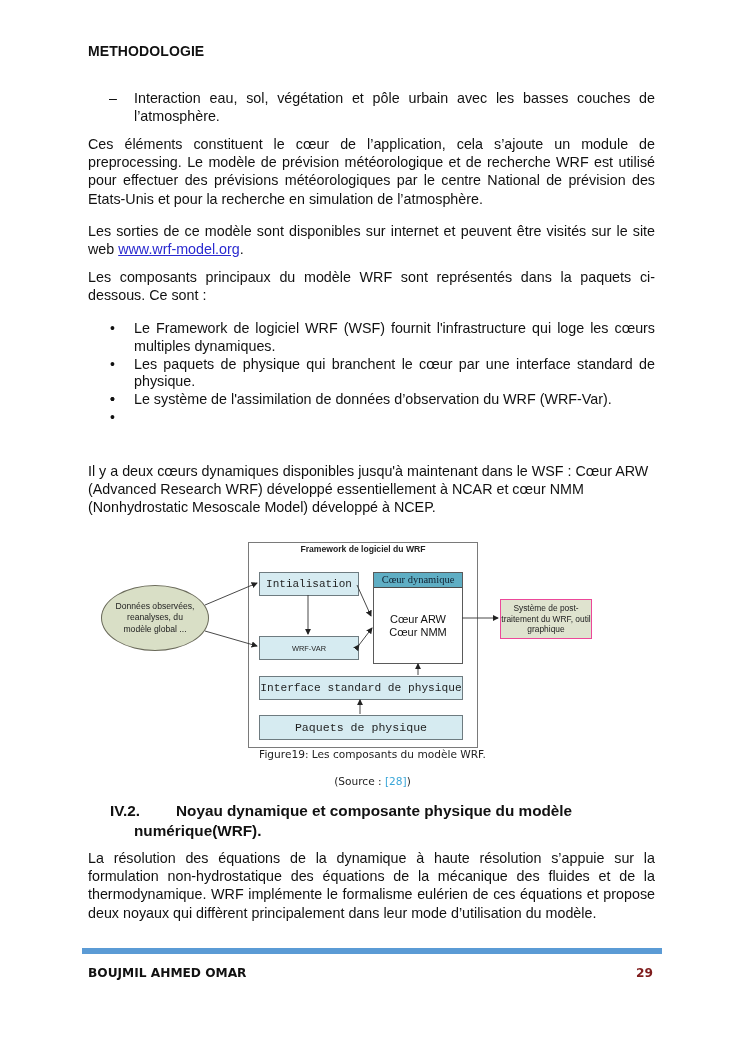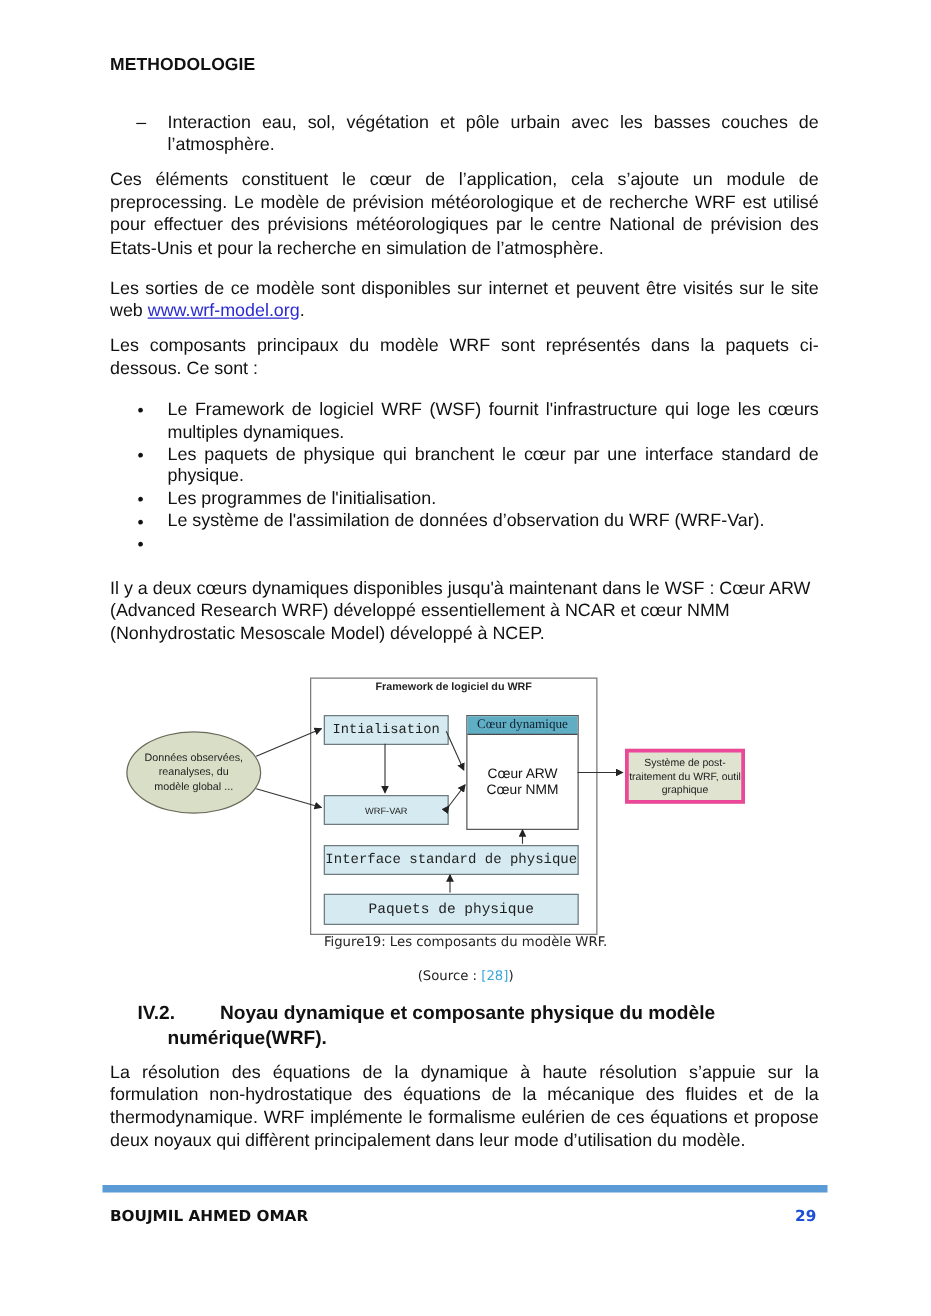--- a/index.html
+++ b/index.html
@@ -20,32 +20,32 @@
     
     .diagram { position: absolute; left: 0; top: 0; width: 745px; height: 1053px; pointer-events: none; margin-top: 12px; }
     .diagram * { pointer-events: auto; }
     .frame { position: absolute; left: 248px; top: 530px; width: 228px; height: 204px; border: 1px solid #7a7a7a; background: #fff; }
     .frame-title { position: absolute; left: 248px; top: 532px; width: 230px; text-align: center; font-family: "Liberation Sans", sans-serif; font-weight: bold; font-size: 8.6px; color: #222; }
     .lbox { position: absolute; background: #d6ebf1; border: 1px solid #6e7b80; font-family: Liberation Mono, monospace; color: #1f1f1f; display: flex; align-items: center; justify-content: center; }
     .coeur { position: absolute; left: 373px; top: 560px; width: 88px; height: 90px; border: 1px solid #5a5a5a; background: #fff; }
     .coeur-head { position: absolute; left: 0; top: 0; right: 0; height: 14px; background: #5faec4; border-bottom: 1px solid #4a4a4a; font-family: "Liberation Serif", serif; font-size: 10.5px; color: #102030; text-align: center; line-height: 14px; }
     .coeur-body { position: absolute; left: 0; right: 0; top: 40px; text-align: center; font-family: "Liberation Sans", sans-serif; font-size: 11px; line-height: 13px; color: #111; }
     .ellipse { position: absolute; left: 101px; top: 573px; width: 106px; height: 64px; border-radius: 50%; background: #d9dfc6; border: 1px solid #6a6a5a; display: flex; align-items: center; justify-content: center; text-align: center; font-family: "Liberation Sans", sans-serif; font-size: 8.6px; line-height: 11.2px; color: #222; }
-    .post { position: absolute; left: 500px; top: 587px; width: 90px; height: 38px; background: #dfe3cf; border: 3px solid #ec4899; display: flex; align-items: center; justify-content: center; text-align: center; font-family: "Liberation Sans", sans-serif; font-size: 8.4px; line-height: 10.6px; color: #222; }
+    .post { position: absolute; left: 500px; top: 587px; width: 90px; height: 38px; background: #dfe3cf; border: 1px solid #ec4899; display: flex; align-items: center; justify-content: center; text-align: center; font-family: "Liberation Sans", sans-serif; font-size: 8.4px; line-height: 10.6px; color: #222; }
     svg.arrows { position: absolute; left: 0; top: 0; width: 745px; height: 1053px; overflow: visible; }
 
     .caption { position: absolute; left: 0; width: 745px; text-align: center; font-family: "DejaVu Sans", sans-serif; font-size: 10.6px; color: #222; }
     .cite { color: #3aa6d8; }
     .section-heading { position: absolute; left: 110px; top: 801px; width: 520px; font-family: "Liberation Sans", sans-serif; font-weight: bold; font-size: 15.3px; line-height: 19.5px; color: #111; }
     .section-heading .num { display: inline-block; width: 66px; }
     .section-heading .line2 { display: block; padding-left: 24px; }
 
     .footer-bar { position: absolute; left: 82px; top: 948px; width: 580px; height: 6px; background: #5b9bd5; }
     .footer-name { position: absolute; left: 88px; top: 966px; font-family: "DejaVu Sans", sans-serif; font-weight: bold; font-size: 12.2px; color: #111; }
-    .footer-page { position: absolute; right: 92px; top: 966px; font-family: "DejaVu Sans", sans-serif; font-weight: bold; font-size: 12.2px; color: #1d4ed8; }
+    .footer-page { position: absolute; right: 92px; top: 966px; font-family: "DejaVu Sans", sans-serif; font-weight: bold; font-size: 12.2px; color: #7f1d1d; }
   </style>
 </head>
 <body>
 
 <div class="page">
 
   <div class="header-title">METHODOLOGIE</div>
 
   <div class="dash-item" style="top:89px;">
     <span class="marker">–</span>
@@ -56,21 +56,21 @@
 
   <div class="body-text" style="top:222px;">
     <span>Les sorties de ce modèle sont disponibles sur internet et peuvent être visités sur le site web </span><a class="link">www.wrf-model.org</a><span>.</span>
   </div>
 
   <div class="body-text" style="top:268px;">Les composants principaux du modèle WRF sont représentés dans la paquets ci-dessous. Ce sont :</div>
 
   <ul class="bullets" style="top:320px;">
     <li><span class="dot">•</span><span>Le Framework de logiciel WRF (WSF) fournit l'infrastructure qui loge les cœurs multiples dynamiques.</span></li>
     <li><span class="dot">•</span><span>Les paquets de physique qui branchent le cœur par une interface standard de physique.</span></li>
-    <li><span class="dot">•</span><span>Les programmes de l'initialisation.</span></li>
+    <li><span class="dot">•</span></li>
     <li><span class="dot">•</span><span>Le système de l'assimilation de données d’observation du WRF (WRF-Var).</span></li>
     <li><span class="dot">•</span></li>
   </ul>
 
   <div class="body-text last-left" style="top:462px; text-align:left;">Il y a deux cœurs dynamiques disponibles jusqu'à maintenant dans le WSF : Cœur ARW (Advanced Research WRF) développé essentiellement à NCAR et cœur NMM (Nonhydrostatic Mesoscale Model) développé à NCEP.</div>
 
   <div class="diagram">
     <div class="frame"></div>
     <div class="frame-title">Framework de logiciel du WRF</div>
 

